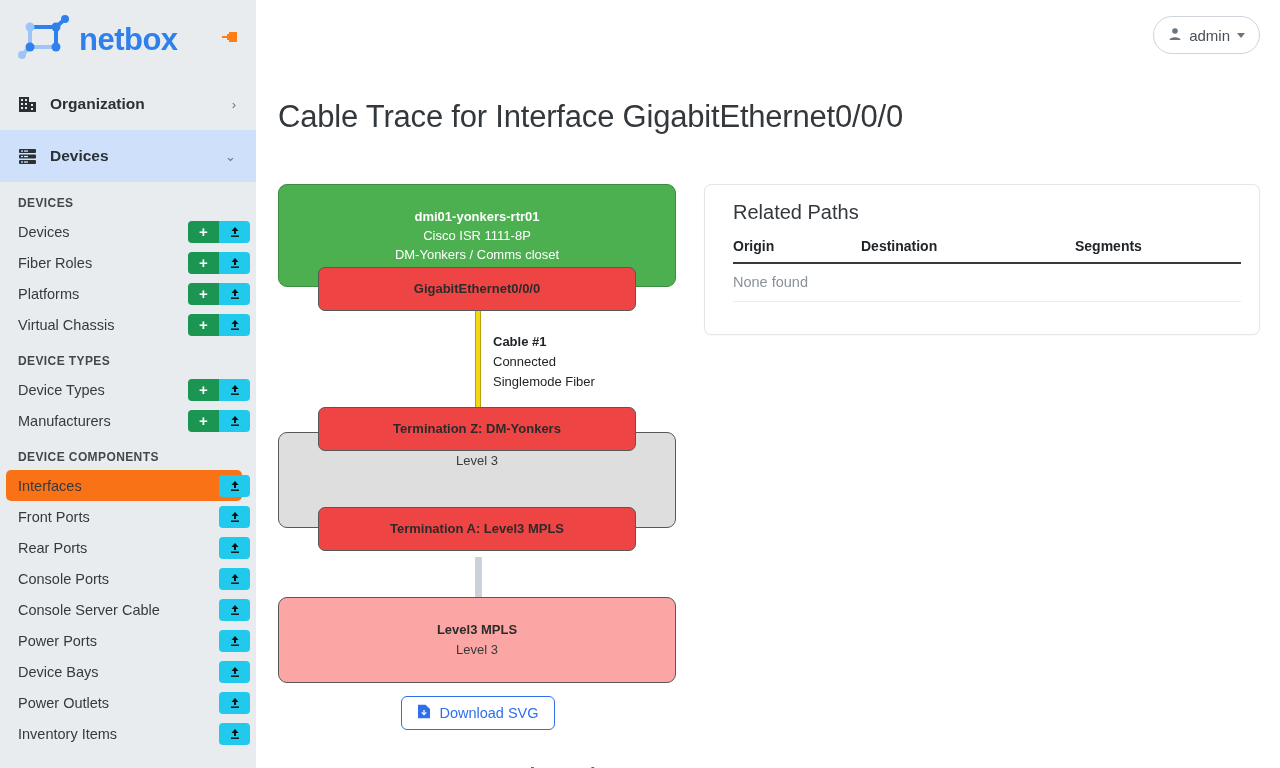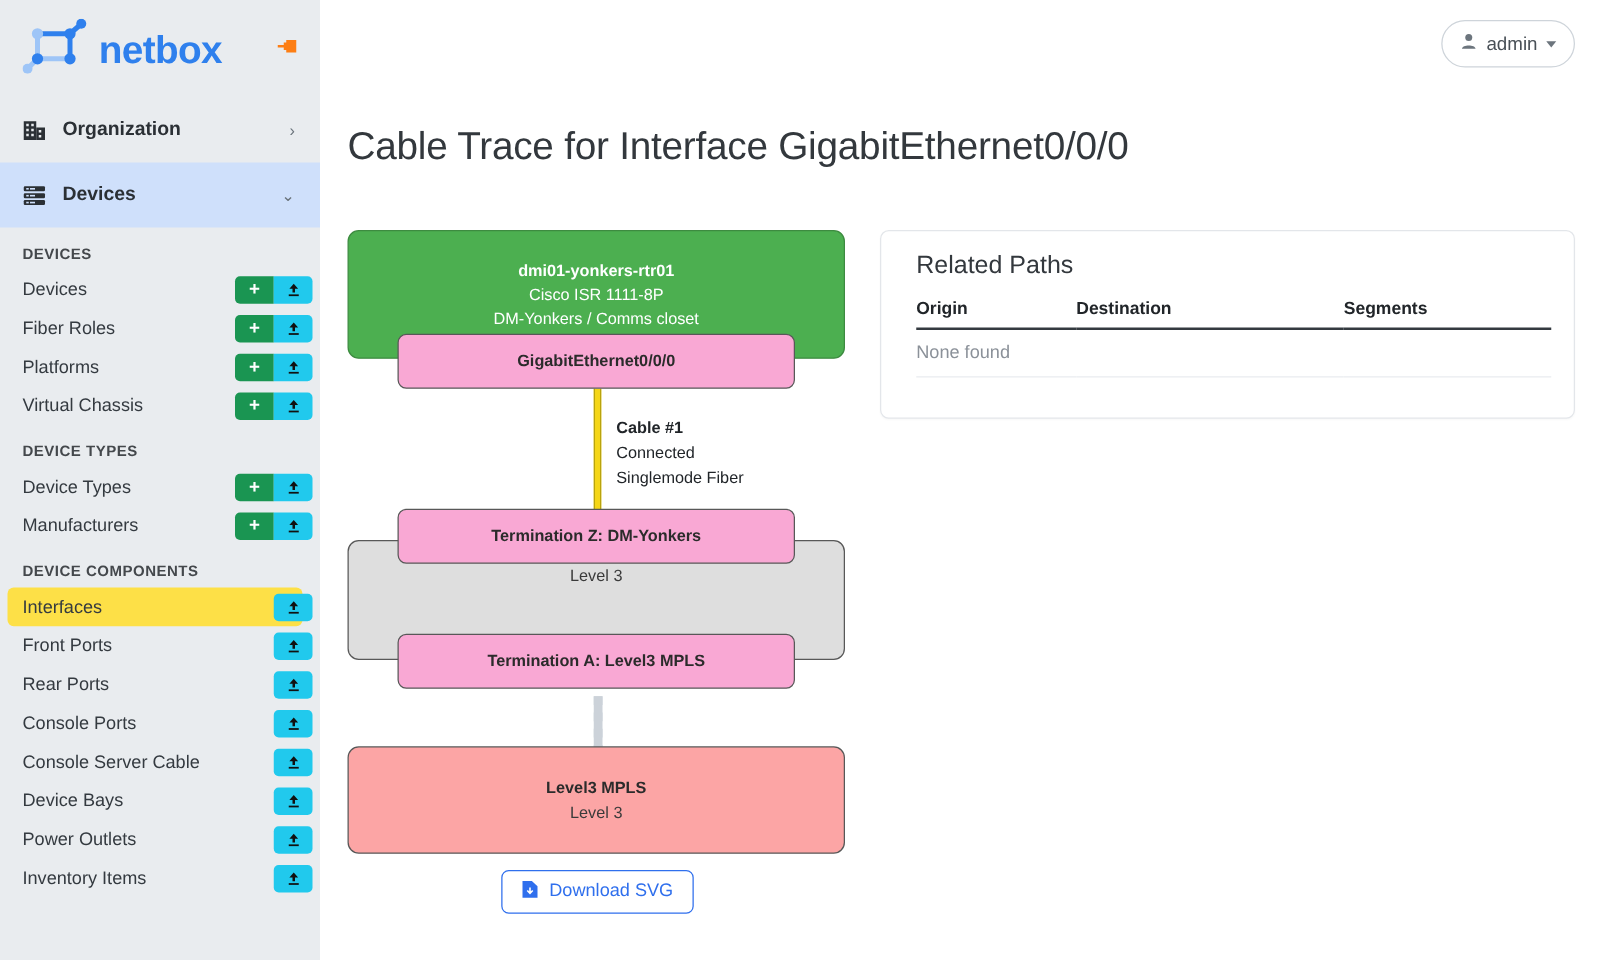--- a/index.html
+++ b/index.html
@@ -56,21 +56,21 @@
   }
   .nav-item {
     display: flex; align-items: center;
     height: 31px;
     margin: 0 14px 0 6px;
     padding-left: 12px;
     border-radius: 5px;
     position: relative;
     cursor: pointer;
   }
-  .nav-item.active { background: #fde047; }
+  .nav-item.active { background: #f97316; }
   .nav-item .ni-label { font-size: 14.5px; color: #343a40; }
   .btn-stack {
     position: absolute; right: -8px; top: 50%;
     transform: translateY(-50%);
     display: flex;
   }
   .mini-btn {
     height: 22px; min-width: 31px;
     display: flex; align-items: center; justify-content: center;
     border: none; cursor: pointer;
@@ -156,21 +156,21 @@
     display: flex; flex-direction: column;
     align-items: center; justify-content: center;
     color: #fff; gap: 4px;
   }
   .nd-title { font-size: 13px; font-weight: 700; }
   .nd-sub { font-size: 13px; font-weight: 400; }
 
   .node-term {
     position: absolute; left: 40px;
     width: 318px; height: 44px;
-    background: #f9a8d4;
+    background: #ef4444;
     border: 1px solid #585858;
     border-radius: 7px;
     display:flex; align-items:center; justify-content:center;
     font-size: 13px; font-weight: 700; color: #2b2b2b;
   }
   .node-iface { top: 83px; }
 
   .cable-line {
     position: absolute; left: 197px; top: 127px;
     width: 6px; height: 130px;
@@ -474,20 +474,31 @@
       <span class="btn-stack">
         <span class="mini-btn imp solo">
           <svg width="12" height="12" viewBox="0 0 12 12">
               <path d="M6 1 L9.5 5 H7 V8 H5 V5 H2.5 Z" fill="#111"></path>
               <rect x="2" y="9.5" width="8" height="1.4" fill="#111"></rect>
             </svg>
         </span>
       </span>
     </div>
     <div class="nav-item">
+      <span class="ni-label">Power Ports</span>
+      <span class="btn-stack">
+        <span class="mini-btn imp solo">
+          <svg width="12" height="12" viewBox="0 0 12 12">
+              <path d="M6 1 L9.5 5 H7 V8 H5 V5 H2.5 Z" fill="#111"></path>
+              <rect x="2" y="9.5" width="8" height="1.4" fill="#111"></rect>
+            </svg>
+        </span>
+      </span>
+    </div>
+    <div class="nav-item">
       <span class="ni-label">Device Bays</span>
       <span class="btn-stack">
         <span class="mini-btn imp solo">
           <svg width="12" height="12" viewBox="0 0 12 12">
               <path d="M6 1 L9.5 5 H7 V8 H5 V5 H2.5 Z" fill="#111"></path>
               <rect x="2" y="9.5" width="8" height="1.4" fill="#111"></rect>
             </svg>
         </span>
       </span>
     </div>

